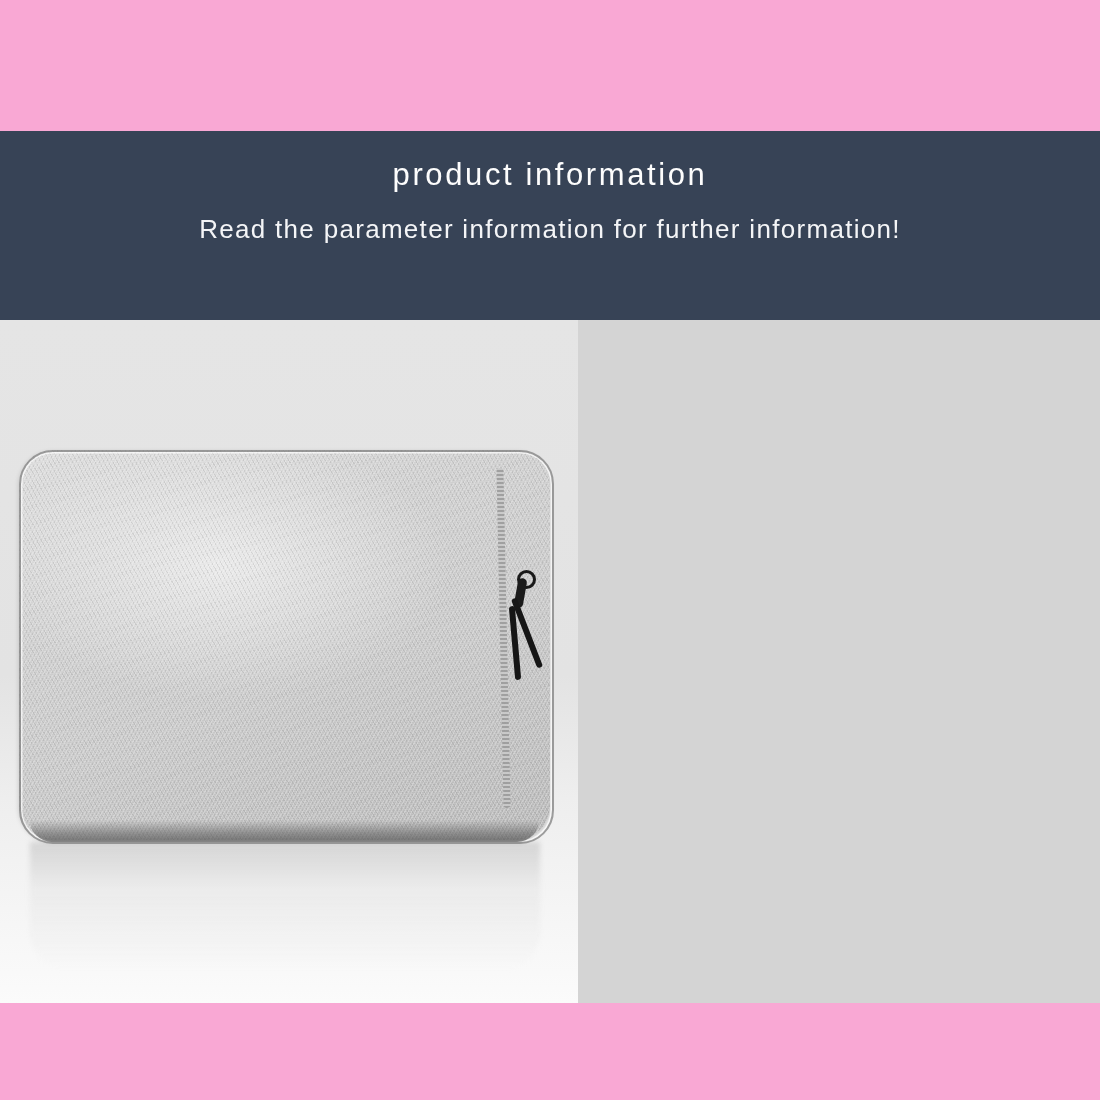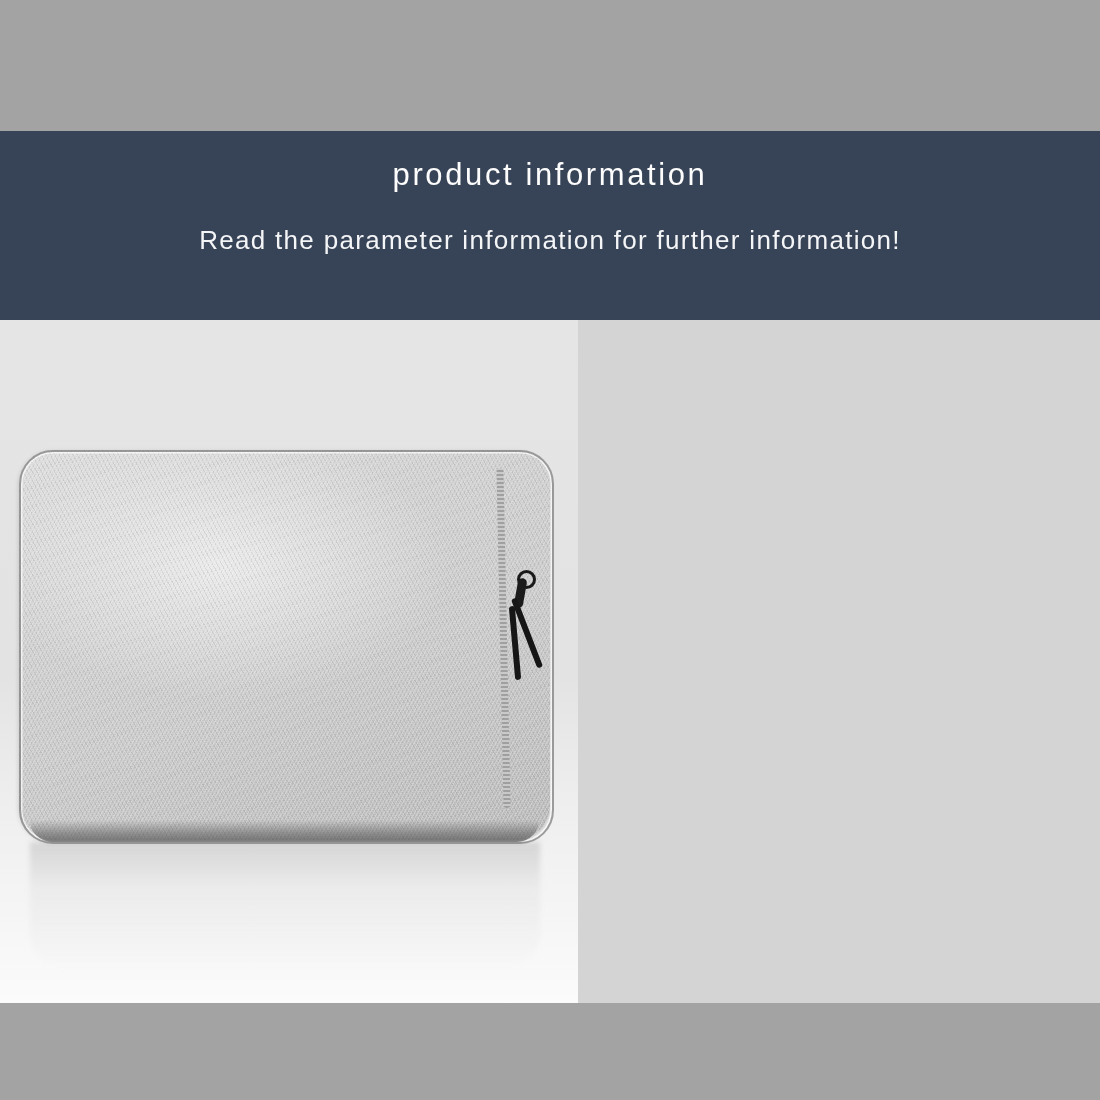--- a/index.html
+++ b/index.html
@@ -1,26 +1,26 @@
 <!DOCTYPE html>
 <html><head>
 <meta charset="utf-8">
 <style>
   html,body{margin:0;padding:0;background:#ffffff;}
   body{width:1100px;height:1100px;font-family:"Liberation Sans",sans-serif;overflow:hidden;}
 
-  #page{position:relative;width:1100px;height:1100px;background:#a3a3a3;}
+  #page{position:relative;width:1100px;height:1100px;background:#f9a8d4;}
 
   
   .banner{position:absolute;left:0;top:131px;width:1100px;height:189px;
           background:#374356;display:flex;flex-direction:column;
           align-items:center;justify-content:flex-start;}
   .banner-title{margin-top:28px;color:#fdfdfd;font-size:31px;letter-spacing:2.6px;
                 font-weight:400;line-height:1;white-space:nowrap;}
-  .banner-sub{margin-top:37px;color:#f4f5f7;font-size:26px;letter-spacing:1.3px;
+  .banner-sub{margin-top:26px;color:#f4f5f7;font-size:26px;letter-spacing:1.3px;
               font-weight:400;line-height:1;white-space:nowrap;}
 
   
   .content{position:absolute;left:0;top:320px;width:1100px;height:683px;}
   .pane-left{position:absolute;left:0;top:0;width:578px;height:683px;
              background:linear-gradient(180deg,#e5e5e5 0%,#e3e3e3 52%,#eeeeee 70%,#fbfbfb 100%);}
   .pane-right{position:absolute;left:578px;top:0;width:522px;height:683px;background:#d4d4d4;}
 
   
   .photo{position:absolute;left:0;top:0;width:578px;height:683px;}

